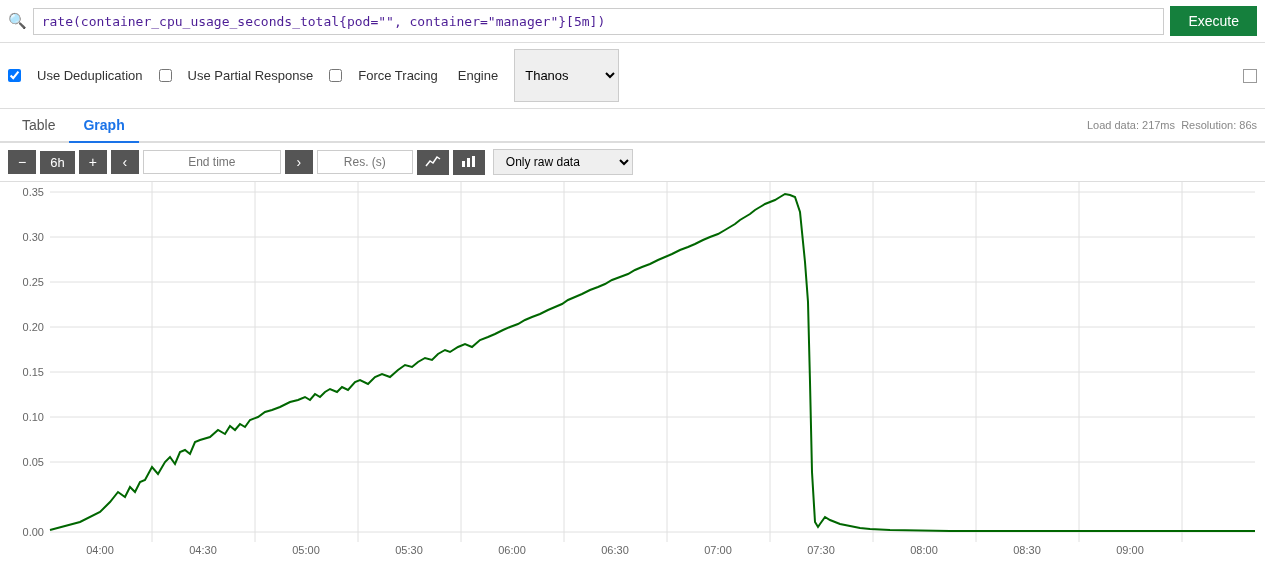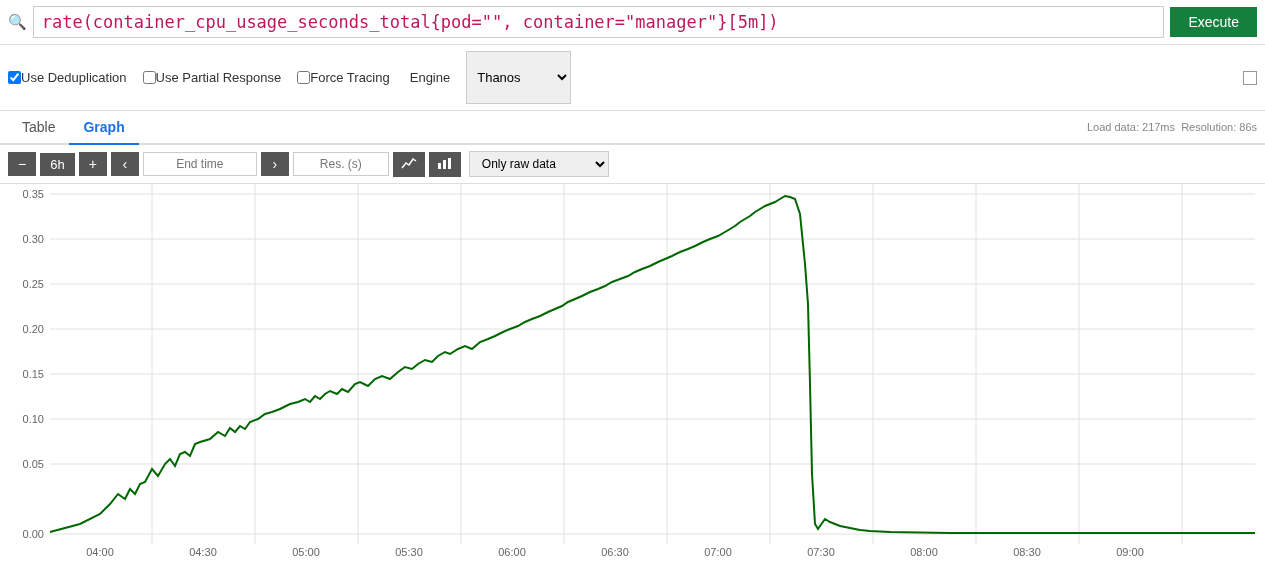--- a/index.html
+++ b/index.html
@@ -14,23 +14,23 @@
     }
     .search-icon-wrap {
       color: #555;
       font-size: 15px;
       cursor: pointer;
     }
     .query-input {
       flex: 1;
       border: 1px solid #ccc;
       padding: 5px 8px;
-      font-size: 17px;
+      font-size: 13px;
       font-family: monospace;
-      color: #be185d;
+      color: #4c1d95;
       outline: none;
     }
     .execute-btn {
       background: #15803d;
       color: #fff;
       border: none;
       padding: 7px 18px;
       font-size: 14px;
       cursor: pointer;
       white-space: nowrap;
@@ -39,21 +39,21 @@
     .options-bar {
       display: flex;
       align-items: center;
       padding: 6px 8px;
       gap: 16px;
       border-bottom: 1px solid #ddd;
     }
     .checkbox-label {
       display: flex;
       align-items: center;
-      gap: 0;
+      gap: 16px;
       font-size: 13px;
       cursor: pointer;
     }
     .checkbox-label input[type="checkbox"] { cursor: pointer; }
     .engine-label { font-size: 13px; margin-left: 4px; }
     .engine-select {
       border: 1px solid #ccc;
       padding: 17px 6px;
       font-size: 13px;
       cursor: pointer;
@@ -111,21 +111,21 @@
     .time-range-label {
       background: #555;
       color: #fff;
       padding: 4px 10px;
       font-size: 13px;
     }
     .end-time-input {
       border: 1px solid #ccc;
       padding: 4px 22px;
       font-size: 12px;
-      width: 114px;
+      width: 138px;
       text-align: center;
     }
     .res-input {
       border: 1px solid #ccc;
       padding: 4px 8px;
       font-size: 12px;
       width: 96px;
       text-align: center;
     }
     .icon-btn {

